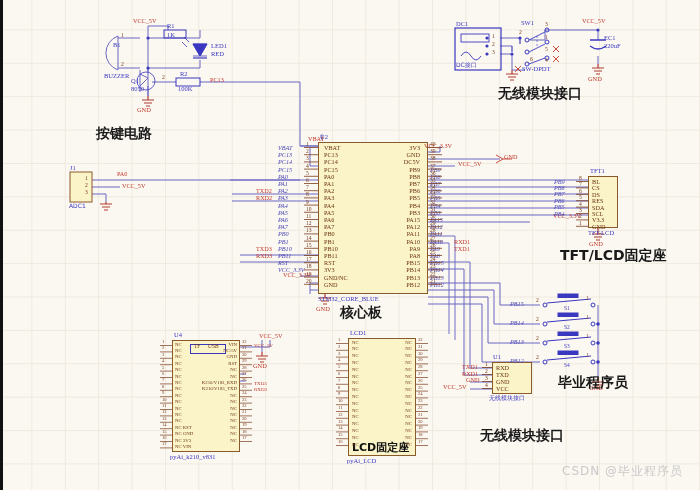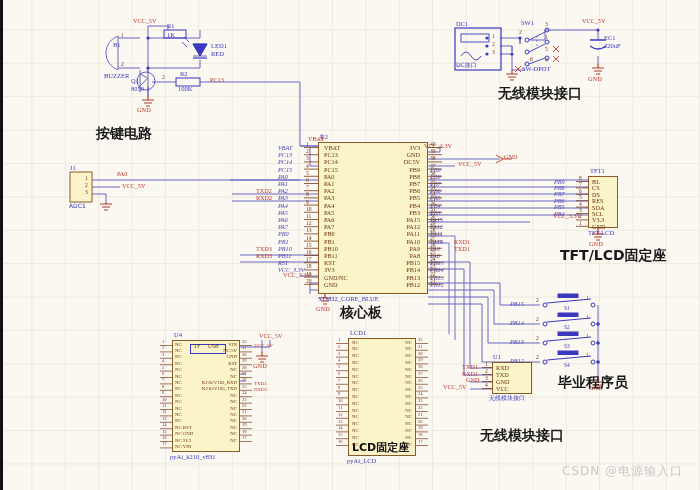--- a/index.html
+++ b/index.html
@@ -314,21 +314,21 @@
     <div class="lbl ref" style="left:170px;top:454px;">pyAi_k210_v831</div>
     <div class="lbl pinname" style="left:194px;top:344px;font-size:5.4px;">TF</div>
     <div class="lbl pinname" style="left:208px;top:344px;font-size:5.4px;">USB</div>
     <div class="lbl net" style="left:259px;top:333px;">VCC_5V</div>
     <div class="lbl gnd" style="left:253px;top:363px;">GND</div>
 
     <div class="lbl ref" style="left:350px;top:330px;">LCD1</div>
     <div class="lbl ref" style="left:347px;top:458px;">pyAi_LCD</div>
     <div class="lcdtitle" style="left:352px;top:440px;">LCD固定座</div>
 
-    <div class="wm" style="left:562px;top:463px;">CSDN @电源输入口</div>
+    <div class="wm" style="left:562px;top:463px;">CSDN @毕业程序员</div>
   </div>
 
   <div id="dyn">
       <div class="lbl pinname" style="left: 324px; top: 145px;">VBAT</div>
       <div class="lbl pin" style="left: 306px; top: 142px;">1</div>
       <div class="lbl netb" style="left: 278px; top: 145px;">VBAT</div>
       <div class="lbl pinname" style="left: 324px; top: 152.2px;">PC13</div>
       <div class="lbl pin" style="left: 306px; top: 149.2px;">2</div>
       <div class="lbl netb" style="left: 278px; top: 152.2px;">PC13</div>
       <div class="lbl pinname" style="left: 324px; top: 159.4px;">PC14</div>

